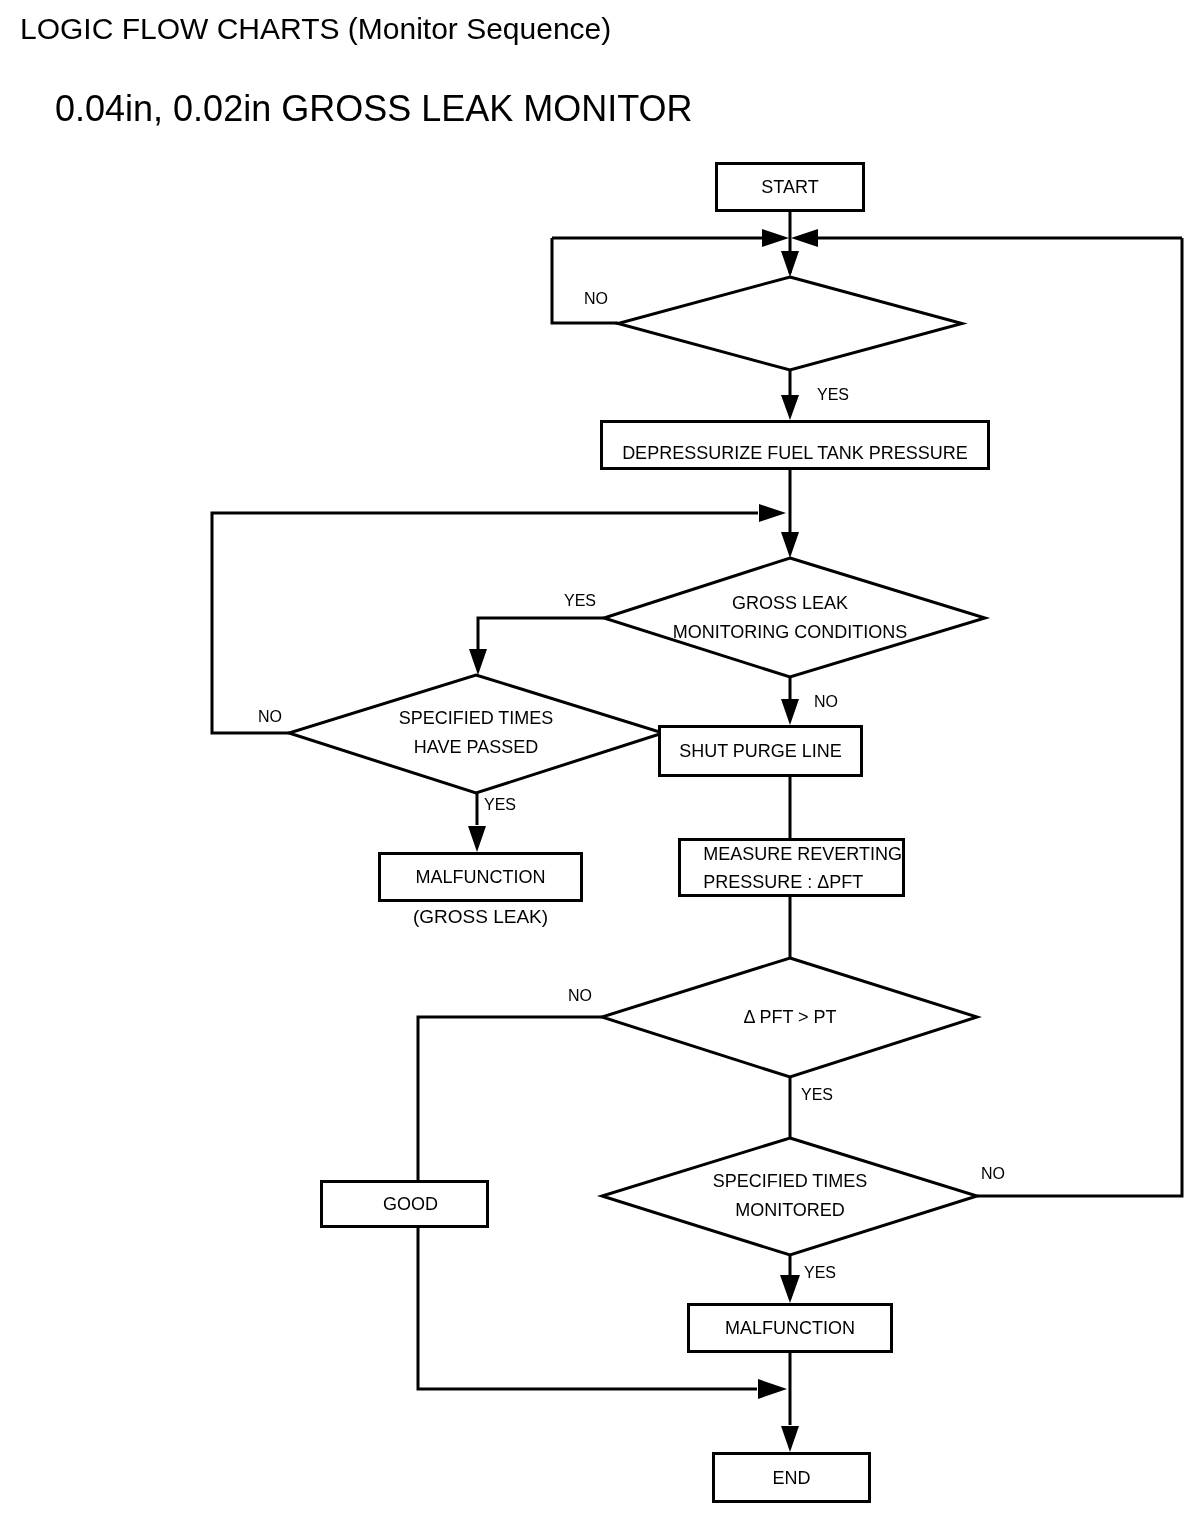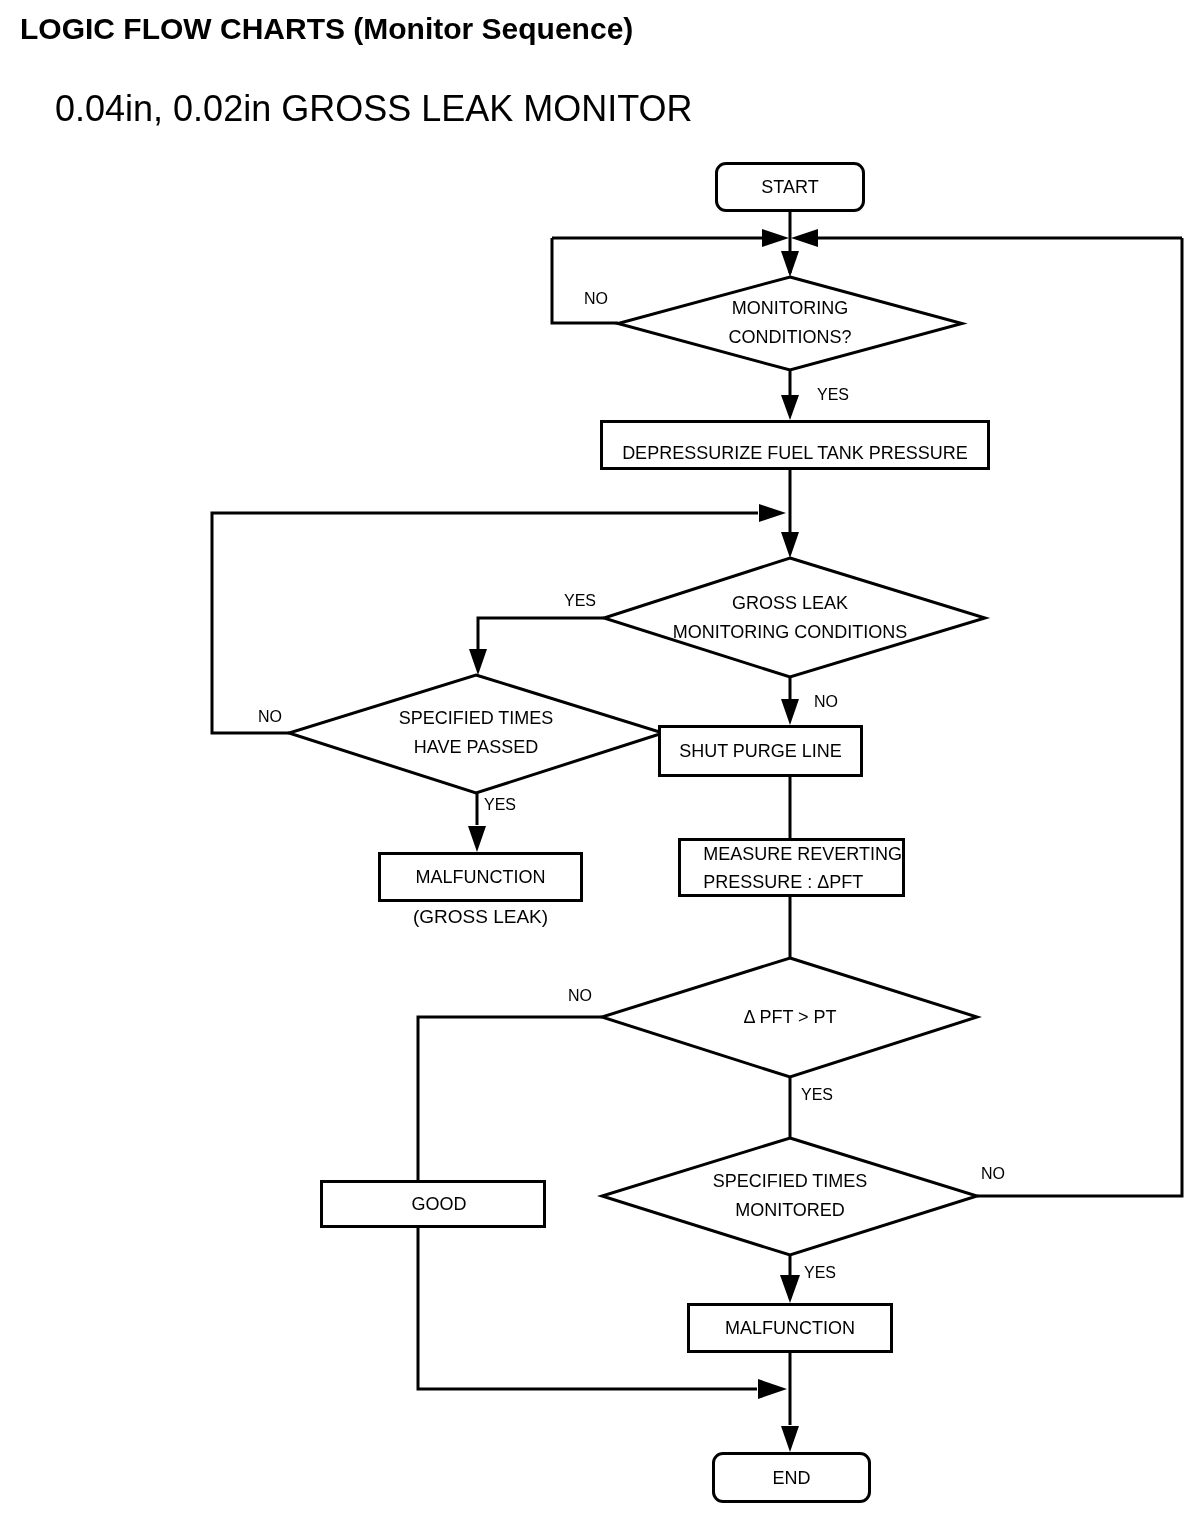--- a/index.html
+++ b/index.html
@@ -10,21 +10,21 @@
     height: 1520px;
     background: #ffffff;
     font-family: "Liberation Sans", sans-serif;
     color: #000000;
     overflow: hidden;
   }
   .title {
     position: absolute;
     left: 20px; top: 12px;
     font-size: 30px;
-    font-weight: bold;
+    font-weight: normal;
     letter-spacing: 0px;
     white-space: nowrap;
   }
   .subtitle {
     position: absolute;
     left: 55px; top: 88px;
     font-size: 36px;
     font-weight: normal;
     white-space: nowrap;
   }
@@ -35,21 +35,21 @@
     background: #ffffff;
     border: 3px solid #000000;
     display: flex;
     align-items: center;
     justify-content: center;
     font-size: 18px;
     line-height: 28px;
     text-align: center;
     white-space: nowrap;
   }
-  .terminator { border-radius: 11px; }
+  .terminator { border-radius: 0; }
   .node.left-align { justify-content: flex-end; text-align: left; padding-left: 12px; }
 
   .dtext {
     position: absolute;
     display: flex;
     flex-direction: column;
     align-items: center;
     justify-content: center;
     font-size: 18px;
     line-height: 29px;
@@ -138,36 +138,32 @@
     <span>SHUT PURGE LINE</span>
   </div>
 
   <div class="node left-align" style="left:678px; top:838px; width:227px; height:59px;">
     <span>
       <span style="display:block;">MEASURE REVERTING</span>
       <span style="display:block;">PRESSURE : ΔPFT</span>
     </span>
   </div>
 
-  <div class="node" style="left:320px; top:1180px; width:226px; height:48px;padding-left:12px;">
+  <div class="node" style="left:320px; top:1180px; width:169px; height:48px;padding-left:12px;">
     <span>GOOD</span>
   </div>
 
   <div class="node" style="left:687px; top:1303px; width:206px; height:50px;">
     <span>MALFUNCTION</span>
   </div>
 
   <div class="node terminator" style="left:712px; top:1452px; width:159px; height:51px;">
     <span>END</span>
   </div>
 
-  <div class="dtext" style="left:640px; top:294px; width:300px; height:58px;">
-    <span>MONITORING</span>
-    <span>CONDITIONS?</span>
-  </div>
 
   <div class="dtext" style="left:610px; top:589px; width:360px; height:58px;">
     <span>GROSS LEAK</span>
     <span>MONITORING CONDITIONS</span>
   </div>
 
   <div class="dtext" style="left:301px; top:704px; width:350px; height:58px;">
     <span>SPECIFIED TIMES</span>
     <span>HAVE PASSED</span>
   </div>

